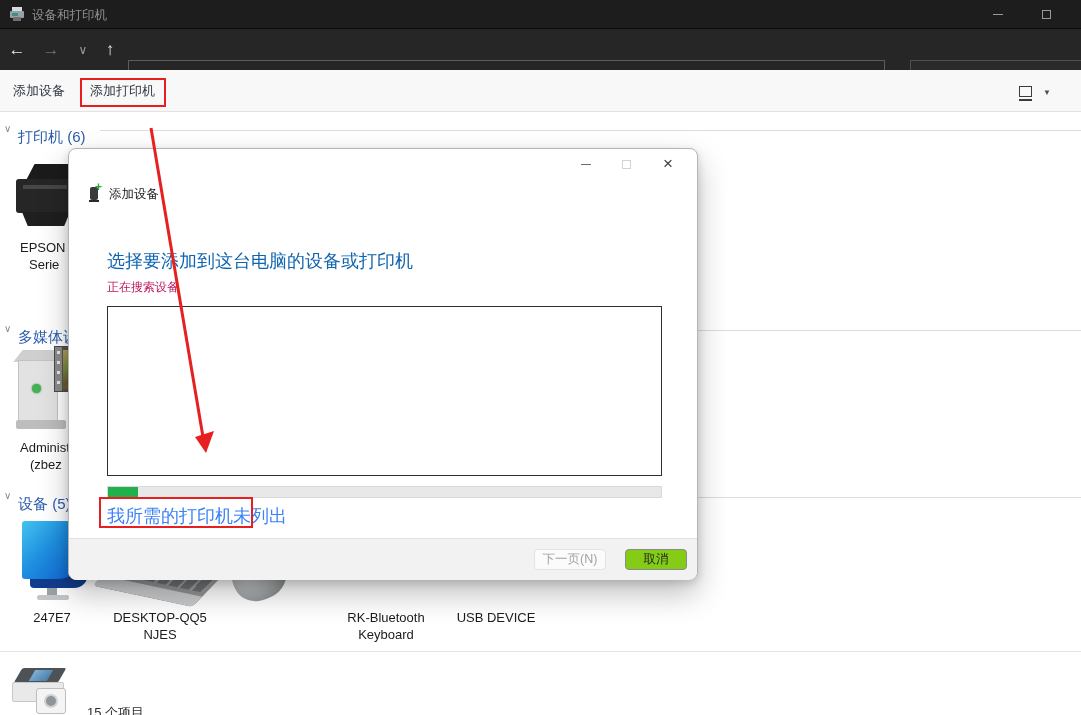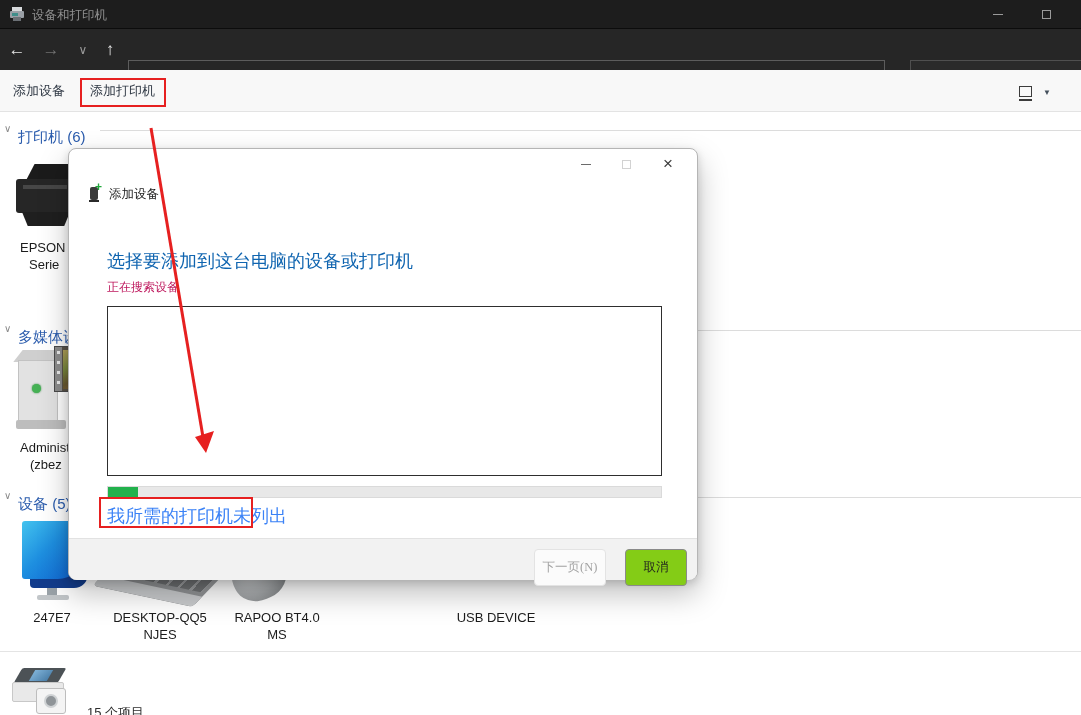--- a/index.html
+++ b/index.html
@@ -113,21 +113,21 @@
   .dlg-title-icon .foot { position:absolute; left:0; top:15px; width:10px; height:2px; background:#2a2a2a; }
   .dlg-title-icon .plus { position:absolute; left:6px; top:-5px; font-size:12px; font-weight:bold; color:#21a83b; }
   .dlg-title { position:absolute; left:40px; top:37px; font-size:12.5px; color:#1a1a1a; }
   .dlg-heading { position:absolute; left:38px; top:100px; font-size:18px; color:#1065b0; white-space:nowrap; }
   .dlg-status { position:absolute; left:38px; top:130px; font-size:12px; color:#be185d; }
   .dlg-list { position:absolute; left:38px; top:157px; width:555px; height:170px; background:#fff; border:1px solid #2e2e2e; }
   .dlg-progress { position:absolute; left:38px; top:337px; width:555px; height:12px; background:#e8e8e8; border:1px solid #dadada; }
   .dlg-progress .fill { position:absolute; left:0; top:0; width:30px; height:10px; background:#21b14c; }
   .dlg-link { position:absolute; left:38px; top:355px; font-size:18px; color:#3b82f6; }
   .dlg-footer { position:absolute; left:0; top:389px; width:628px; height:42px; background:#f2f2f2; border-top:1px solid #e2e2e2; border-radius:0 0 8px 8px; }
-  .dlg-btn { position:absolute; top:10px; height:37px; font-size:12.5px; font-family:Liberation Serif, serif; border-radius:4px; }
+  .dlg-btn { position:absolute; top:10px; height:21px; font-size:12.5px; font-family:Liberation Sans, sans-serif; border-radius:4px; }
   .btn-next { left:465px; width:72px; background:#fbfbfb; border:1px solid #e3e3e3; color:#a3a3a3; }
   .btn-cancel { left:556px; width:62px; background:#84cc16; border:1px solid #8a8a8a; color:#1f1f1f; }
 
   
   .anno { z-index:40; }
   .red-box { position:absolute; border:2px solid #e62020; background:transparent; }
   .red-box-printer { left:80px; top:78px; width:86px; height:29px; }
   .red-box-link { left:99px; top:497px; width:154px; height:31px; }
   .arrow-svg { position:absolute; left:0; top:0; width:1081px; height:715px; pointer-events:none; z-index:40; }
 </style>
@@ -254,23 +254,23 @@
     <div class="kb-frag"></div>
     <div class="mouse-frag"></div>
 
     <div class="dev-col" style="left:-13px; top:497px;">
       <div>247E7</div>
     </div>
     <div class="dev-col" style="left:95px; top:497px;">
       <div>DESKTOP-QQ5</div>
       <div>NJES</div>
     </div>
-    <div class="dev-col" style="left:212px; top:497px;">
-      <div>RAPOO BT4.0</div>
-      <div>MS</div>
+    <div class="dev-col" style="left:321px; top:497px;">
+      <div>RK-Bluetooth</div>
+      <div>Keyboard</div>
     </div>
     <div class="dev-col" style="left:431px; top:497px;">
       <div>USB DEVICE</div>
     </div>
 
     <div class="status-sep"></div>
     <span class="status-text">15 个项目</span>
     <div class="status-icon">
       <div class="ptop"></div>
         <div class="pic"></div>

